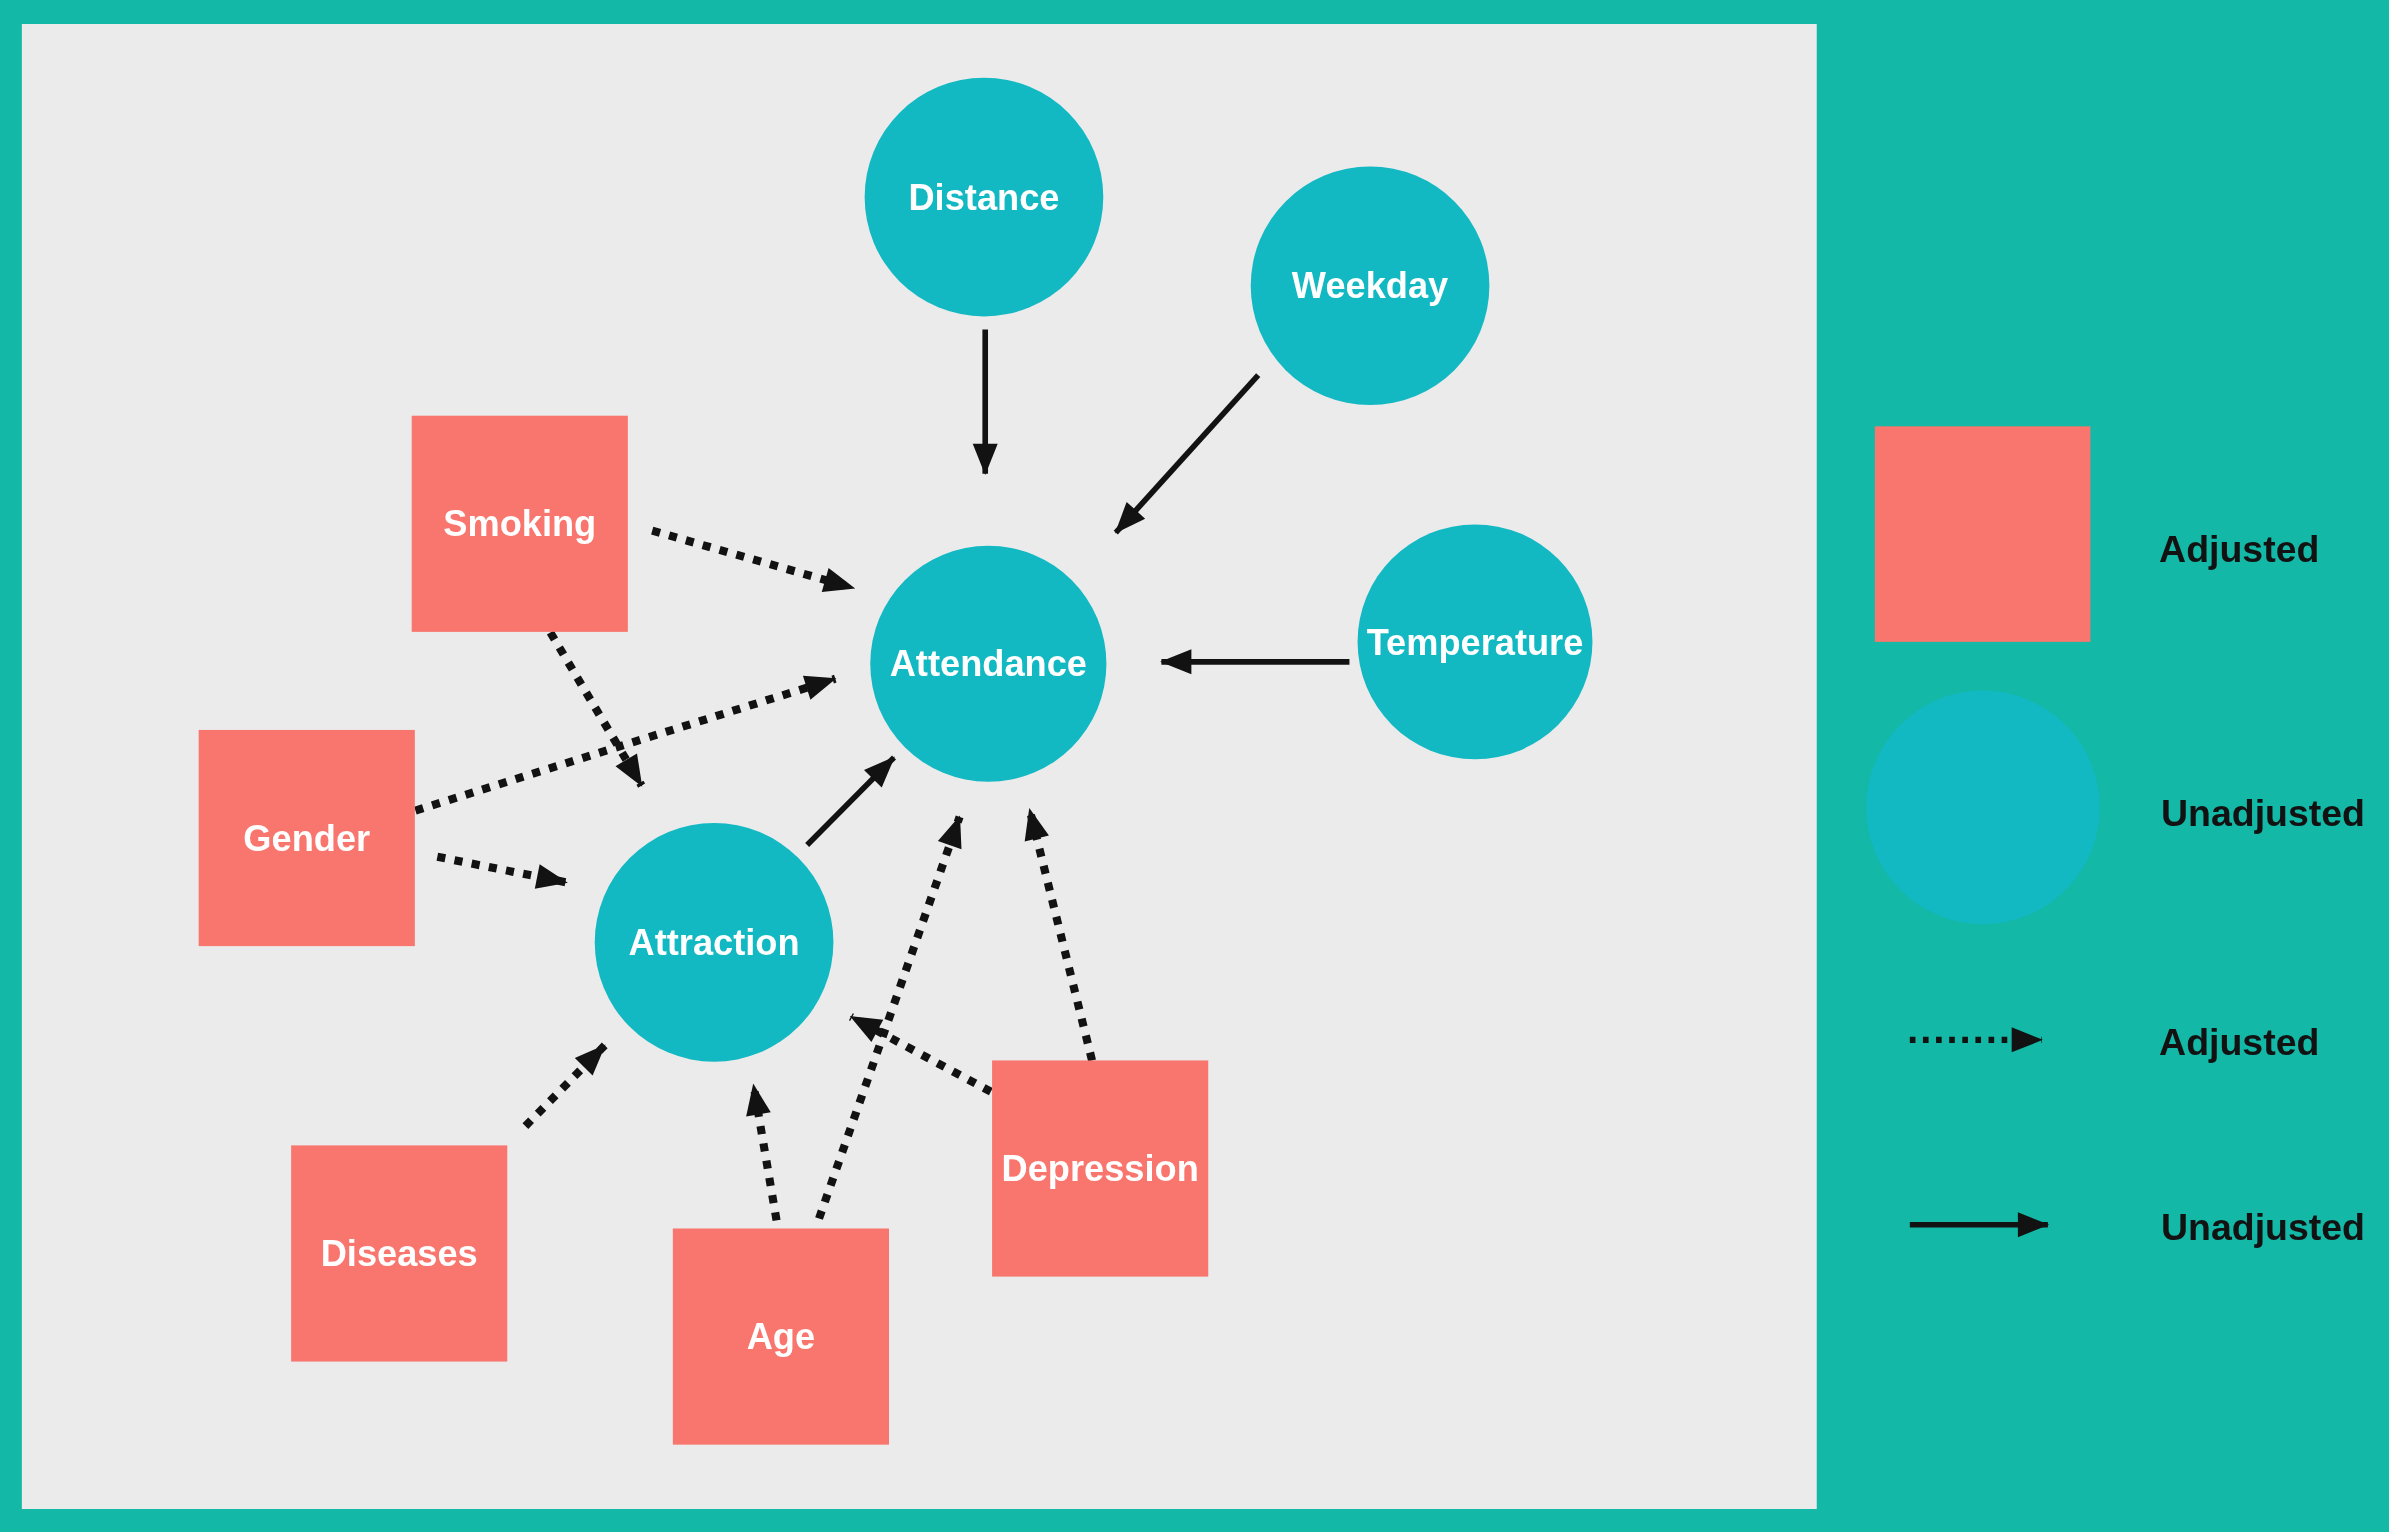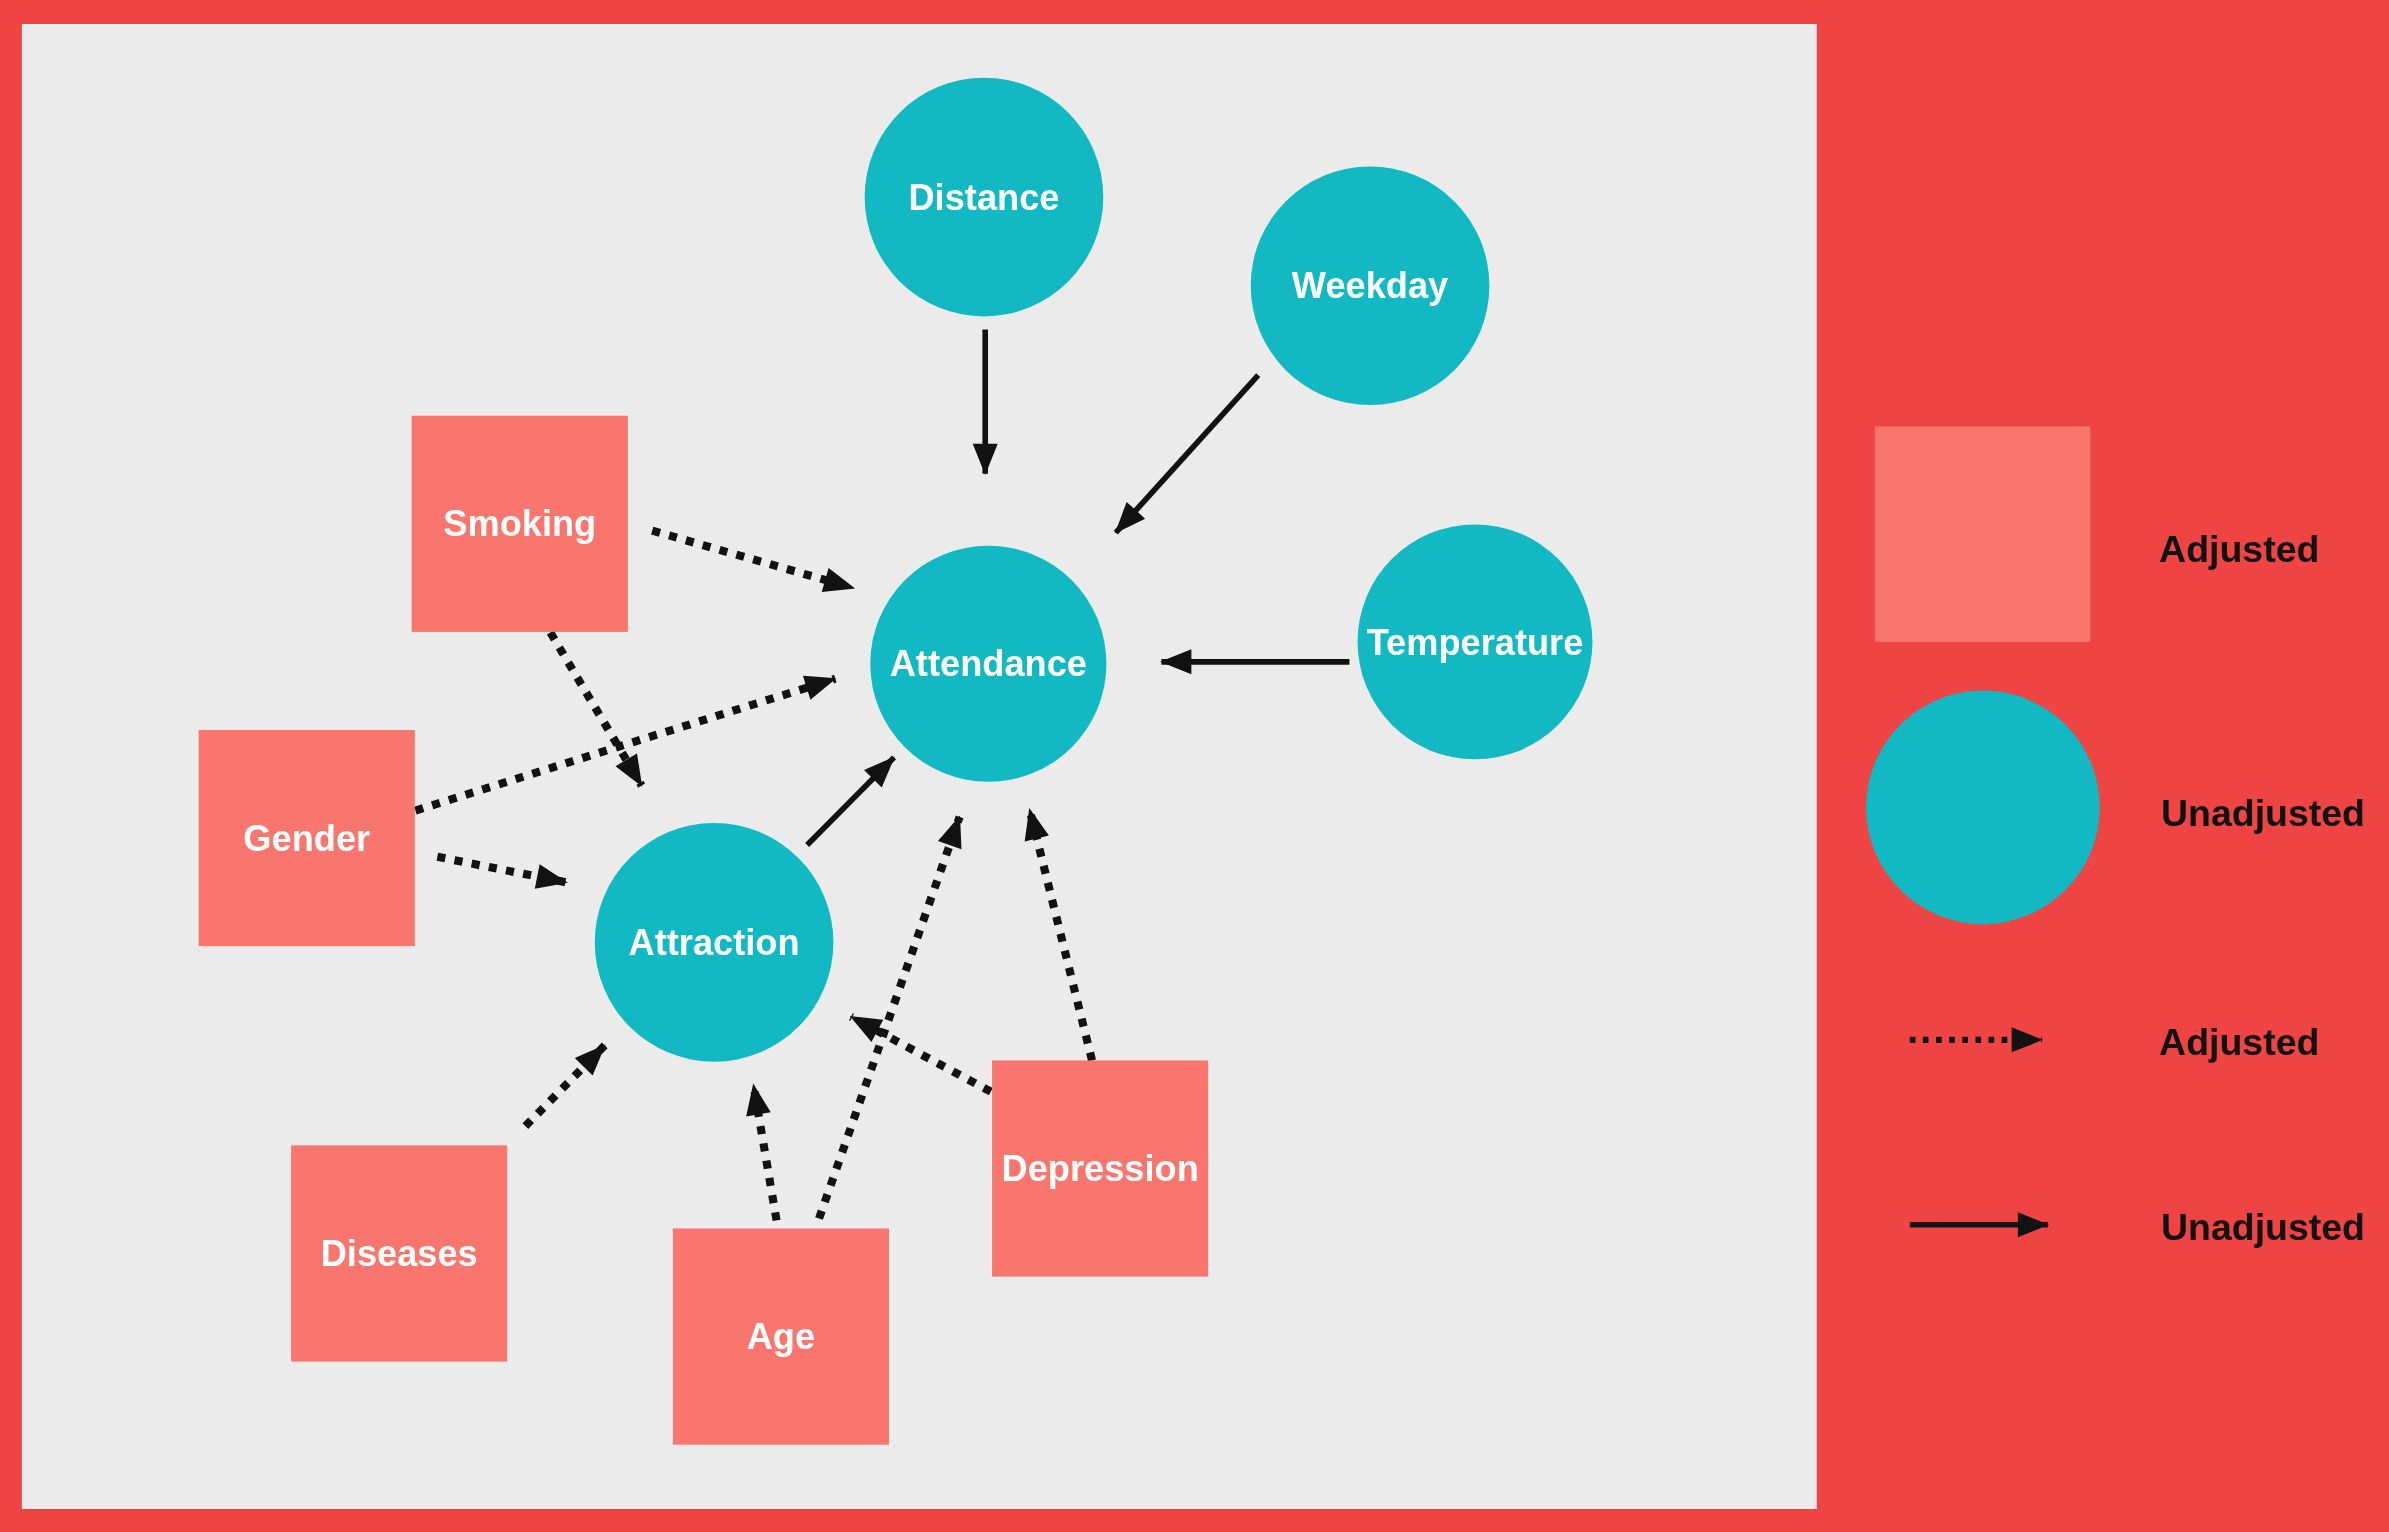--- a/index.html
+++ b/index.html
@@ -4,21 +4,21 @@
 <style>
   html, body {
     margin: 0;
     padding: 0;
     background: #ffffff;
   }
   .stage {
     width: 2389px;
     height: 1533px;
     position: relative;
-    background: #ef4444;
+    background: #14b8a6;
     font-family: "Liberation Sans", sans-serif;
   }
   svg { display: block; }
   .node-label {
     font-family: "Liberation Sans", sans-serif;
     font-weight: 700;
     font-size: 58px;
     fill: #ffffff;
   }
   .legend-label {

